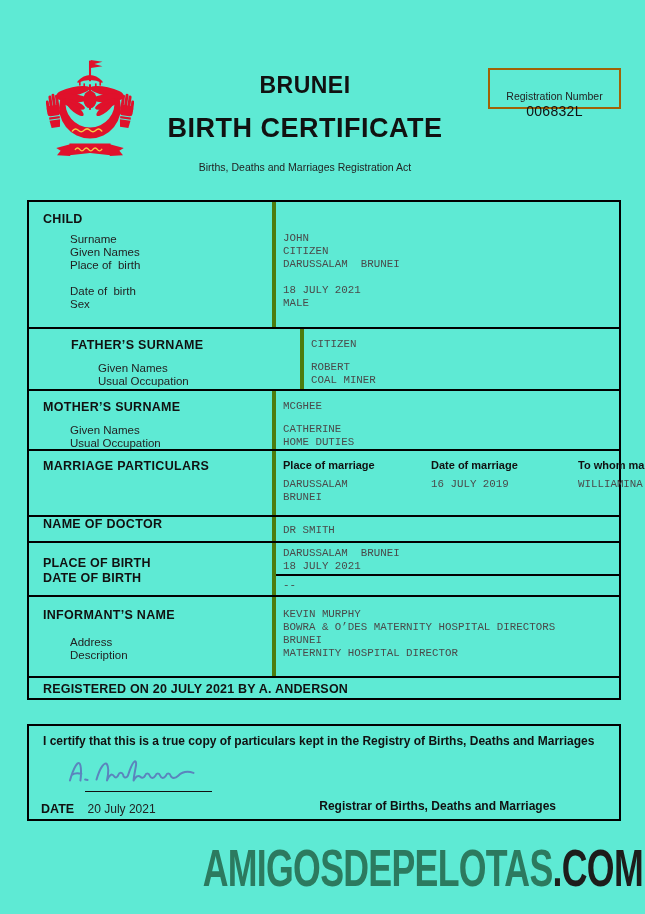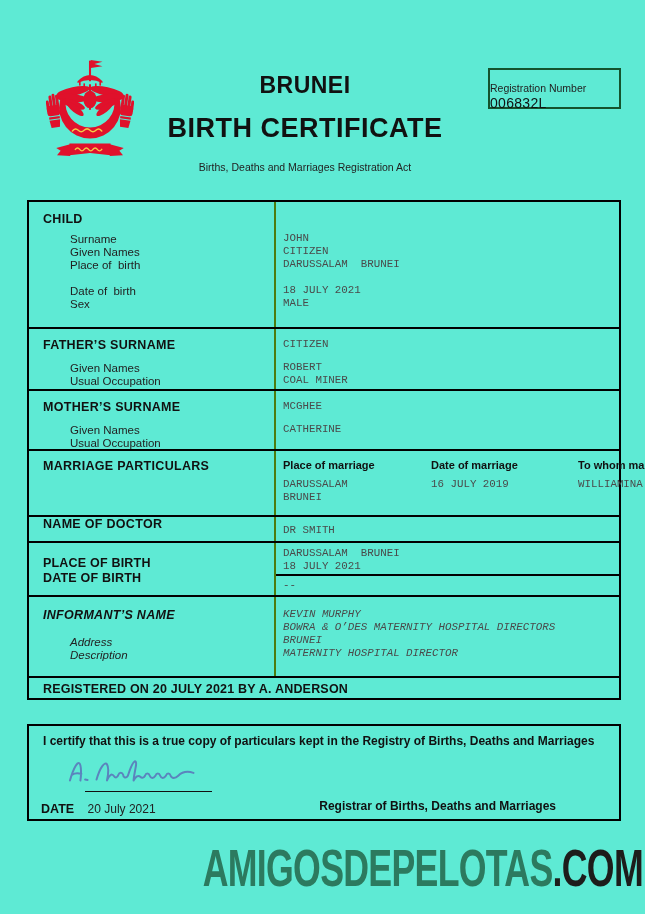--- a/index.html
+++ b/index.html
@@ -5,43 +5,43 @@
   html,body{margin:0;padding:0;background:#ffffff;}
   body{width:645px;height:914px;font-family:"Liberation Sans",sans-serif;-webkit-font-smoothing:antialiased;}
   .page{position:relative;width:645px;height:914px;background:#5eead4;overflow:hidden;}
 
   
   .emblem{position:absolute;left:46px;top:57px;width:88px;height:110px;}
   .titles{position:absolute;left:140px;top:72px;width:330px;text-align:center;}
   .title1{font-size:23px;font-weight:bold;color:#111;letter-spacing:.5px;}
   .title2{font-size:27px;font-weight:bold;color:#111;letter-spacing:.5px;margin-top:14px;}
   .subtitle{font-size:10.5px;color:#222;margin-top:17px;}
-  .regbox{position:absolute;left:488px;top:68px;width:133px;height:41px;border:2px solid #14532d;box-sizing:border-box;text-align:left;padding-top:12px;}
+  .regbox{position:absolute;left:488px;top:68px;width:133px;height:41px;border:2px solid #a16207;box-sizing:border-box;text-align:center;padding-top:20px;}
   .reg-label{font-size:10.5px;color:#222;}
   .reg-number{font-size:14px;color:#111;margin-top:1px;letter-spacing:.3px;}
 
   
   .doc-table{position:absolute;left:27px;top:200px;width:594px;border:2px solid #000;box-sizing:border-box;}
   .t-row{display:flex;border-top:2px solid #000;box-sizing:border-box;}
   .t-row:first-child{border-top:none;}
-  .cell-l{width:247px;border-right:2px solid #4d7c0f;box-sizing:border-box;padding:0 0 0 14px;flex-shrink:0;}
+  .cell-l{width:247px;border-right:4px solid #4d7c0f;box-sizing:border-box;padding:0 0 0 14px;flex-shrink:0;}
   .cell-r{flex:1;box-sizing:border-box;padding:0 0 0 7px;}
   .sec-title{font-size:12.5px;font-weight:bold;color:#111;letter-spacing:.3px;}
   .lbl{font-size:11.5px;color:#222;line-height:13px;white-space:pre;}
   .indent{padding-left:27px;}
   .mono{font-family:"Liberation Mono","DejaVu Sans Mono",monospace;font-size:10.8px;color:#4a4a4a;line-height:13px;white-space:pre;}
   .spacer13{height:13px;}
 
   .row-child{height:125px;}
   .row-child .cell-l,.row-child .cell-r{padding-top:10px;}
   .row-child .fields{margin-top:7px;}
   .row-child .cell-r .top-align{margin-top:20px;}
 
   .row-parent .cell-l,.row-parent .cell-r{padding-top:9px;}
-  .row-father{height:62px;}
+  .row-father{height:62px;padding-left:28px;}
   .row-mother{height:60px;}
   .pair-block{margin-top:10px;}
 
   .row-marriage{height:66px;}
   .row-marriage .cell-l,.row-marriage .cell-r{padding-top:8px;}
   .m-grid{display:flex;gap:41px;}
   .m-col1{width:107px;flex-shrink:0;}
   .m-col2{width:106px;flex-shrink:0;}
   .m-col3{flex:1;}
   .m-head{font-size:11px;font-weight:bold;color:#111;}
@@ -51,21 +51,21 @@
   .row-doctor .cell-l{}
   .row-doctor .cell-r{padding-top:7px;}
 
   .row-birth{height:54px;}
   .row-birth .cell-l{padding-top:13px;}
   .row-birth .cell-r{padding:0;display:flex;flex-direction:column;}
   .birth-top{height:33px;border-bottom:2px solid #000;box-sizing:border-box;padding:4px 0 0 7px;}
   .birth-bottom{flex:1;padding:3px 0 0 7px;}
   .b-title{font-size:12.5px;font-weight:bold;color:#111;line-height:15px;letter-spacing:.2px;}
 
-  .row-informant{height:81px;font-style:italic;}
+  .row-informant{height:81px;}
   .row-informant .cell-l,.row-informant .cell-r{padding-top:11px;}
   .row-informant .spacer14{height:14px;}
 
   .row-registered{height:22px;}
   .registered-line{font-size:12.5px;font-weight:bold;color:#111;padding:4px 0 0 14px;letter-spacing:.2px;}
 
   
   .cert-box{position:absolute;left:27px;top:724px;width:594px;height:97px;border:2px solid #000;box-sizing:border-box;}
   .cert-text{padding:9px 8px 0 14px;font-size:12px;font-weight:bold;color:#111;line-height:13.5px;}
   .signature{position:absolute;left:58px;top:752px;width:155px;height:38px;}
@@ -195,20 +195,21 @@
         <div class="sec-title">MOTHER’S SURNAME</div>
         <div class="pair-block">
           <div class="lbl indent">Given Names</div>
           <div class="lbl indent">Usual Occupation</div>
         </div>
       </div>
       <div class="cell-r">
         <div class="mono">MCGHEE</div>
         <div class="pair-block">
           <div class="mono">CATHERINE</div>
+          <div class="mono">HOME DUTIES</div>
         </div>
       </div>
     </div>
 
     <div class="t-row row-marriage">
       <div class="cell-l">
         <div class="sec-title">MARRIAGE PARTICULARS</div>
       </div>
       <div class="cell-r">
         <div class="m-grid">

